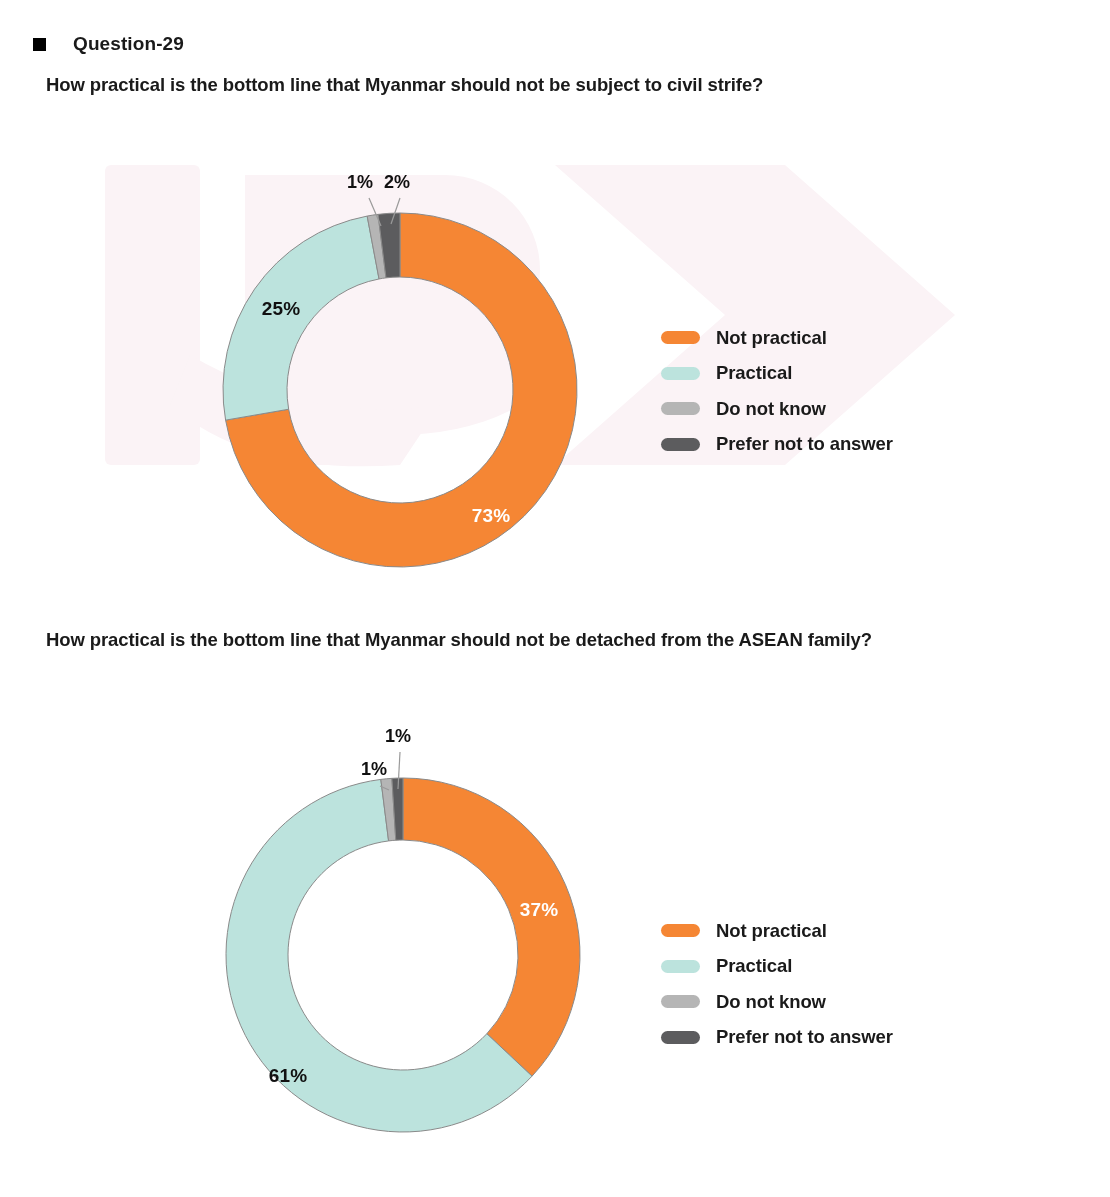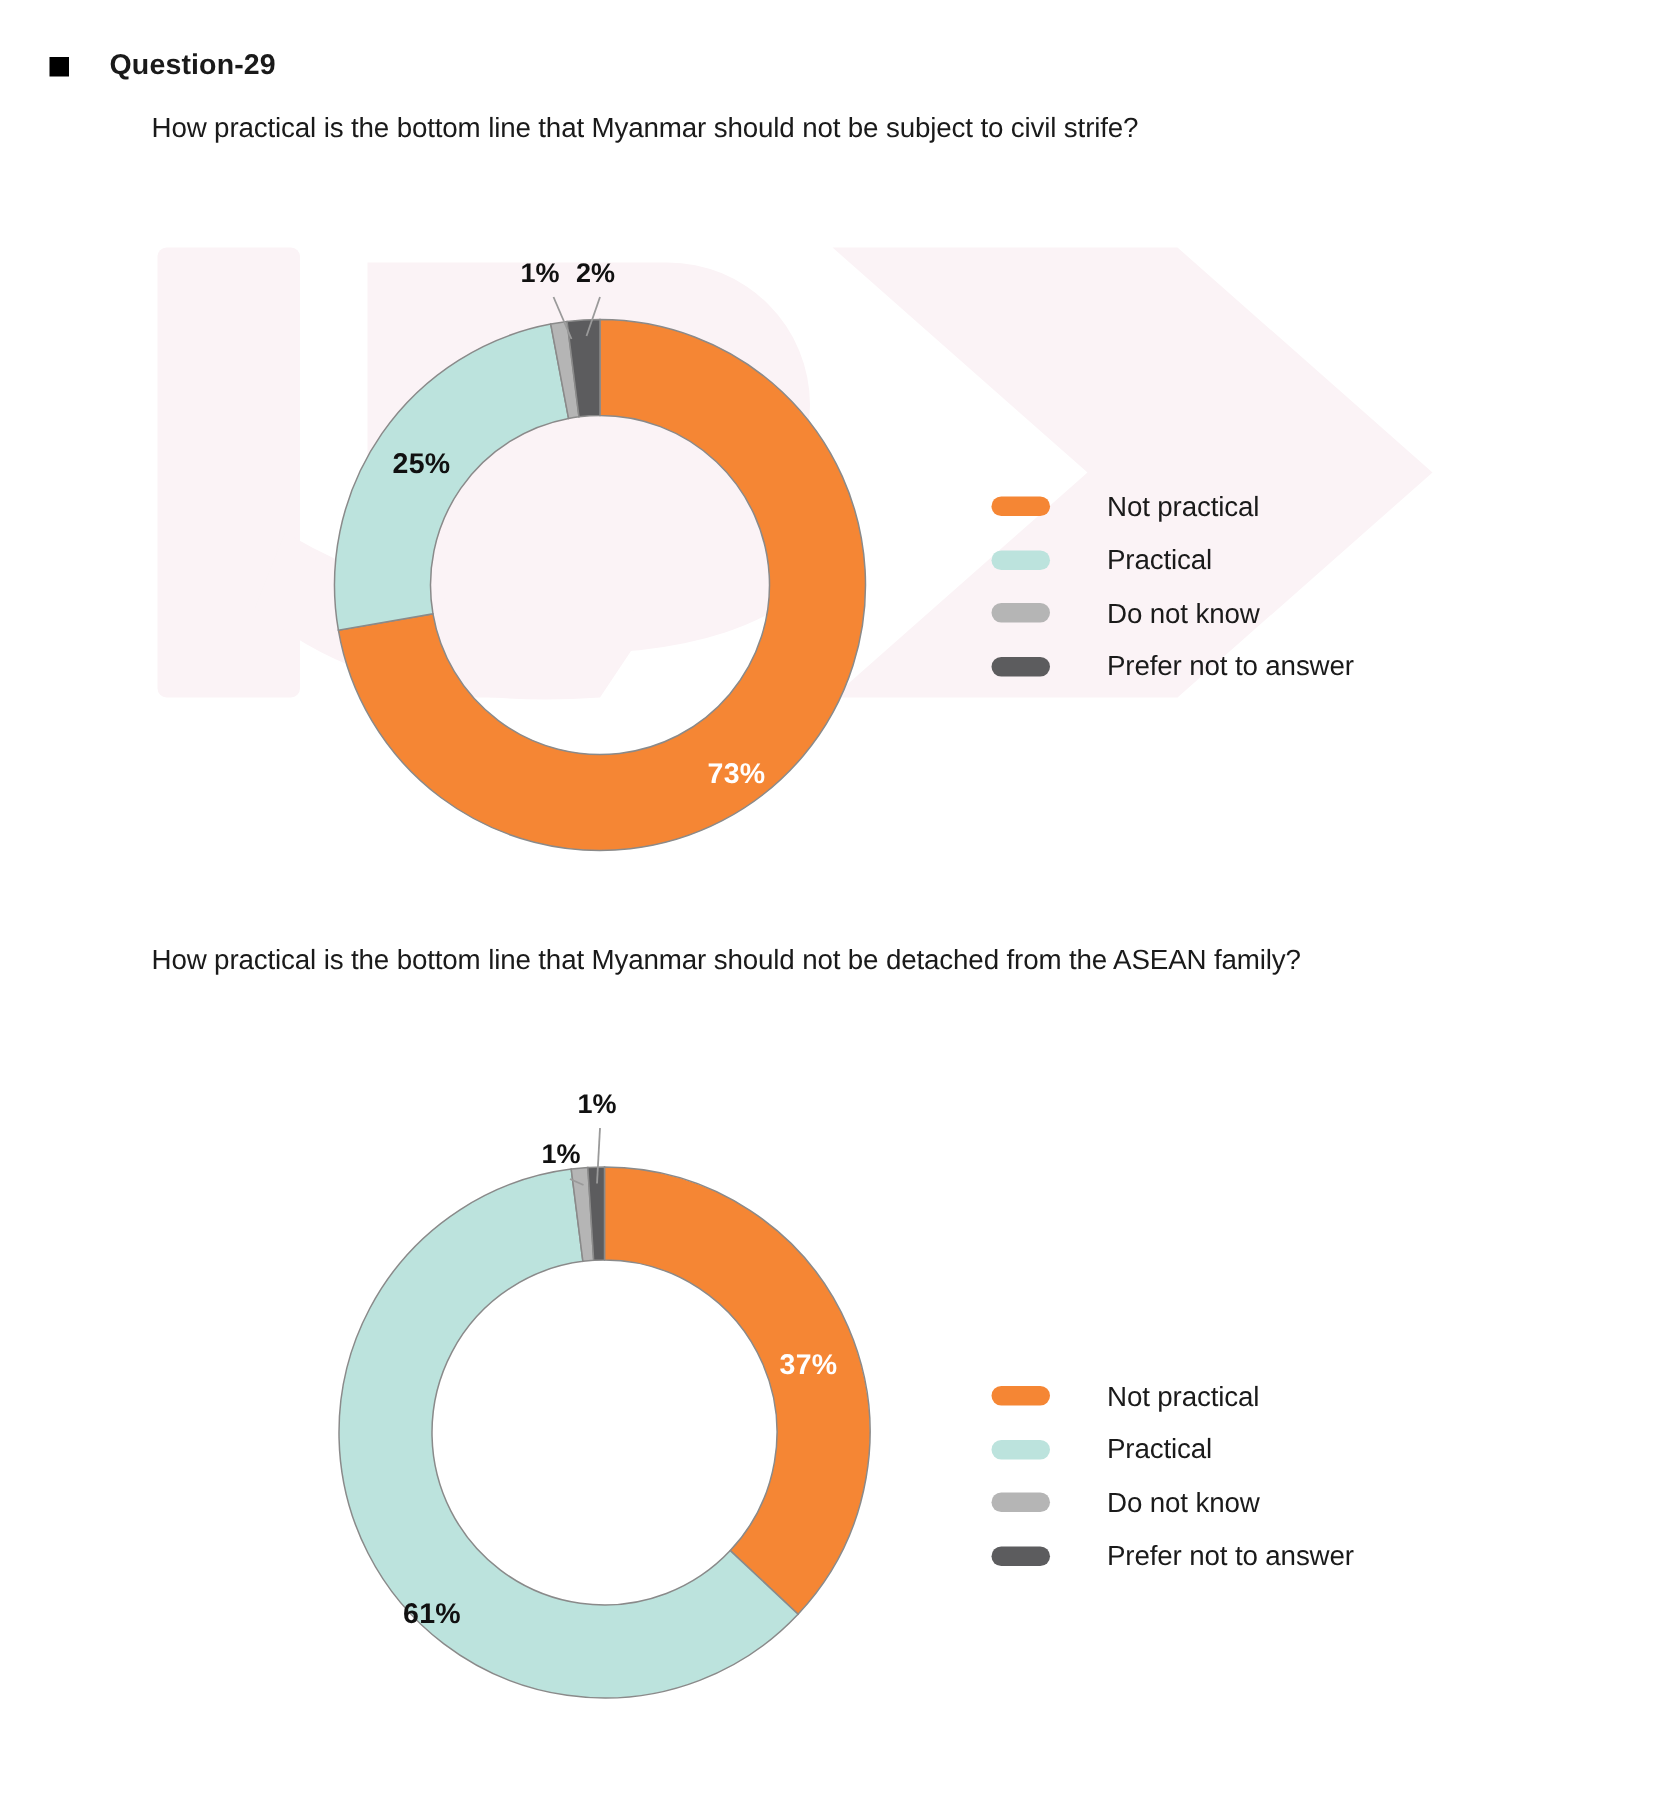--- a/index.html
+++ b/index.html
@@ -48,23 +48,23 @@
   .q-title {
     margin-left: 27px;
     font-size: 19px;
     font-weight: 700;
     letter-spacing: 0.1px;
     color: #1a1a1a;
     white-space: nowrap;
   }
   .q-text {
     margin-top: 19px;
-    padding-left: 101px;
+    padding-left: 46px;
     font-size: 18.5px;
-    font-weight: 400;
+    font-weight: 700;
     color: #1a1a1a;
     white-space: nowrap;
     letter-spacing: -0.1px;
   }
 
   
   .chart-area {
     position: relative;
     width: 1110px;
     z-index: 2;
@@ -97,23 +97,23 @@
     align-items: center;
     height: 35.5px;
   }
   .legend-swatch {
     width: 39px;
     height: 13px;
     border-radius: 7px;
     flex: 0 0 auto;
   }
   .legend-text {
-    margin-left: 38px;
+    margin-left: 16px;
     font-size: 18.5px;
-    font-weight: 400;
+    font-weight: 700;
     color: #1a1a1a;
     white-space: nowrap;
     letter-spacing: -0.1px;
   }
 </style>
 </head>
 <body>
 
 <div class="watermark">
   <svg viewBox="0 0 920 420" width="920" height="420" aria-hidden="true">

